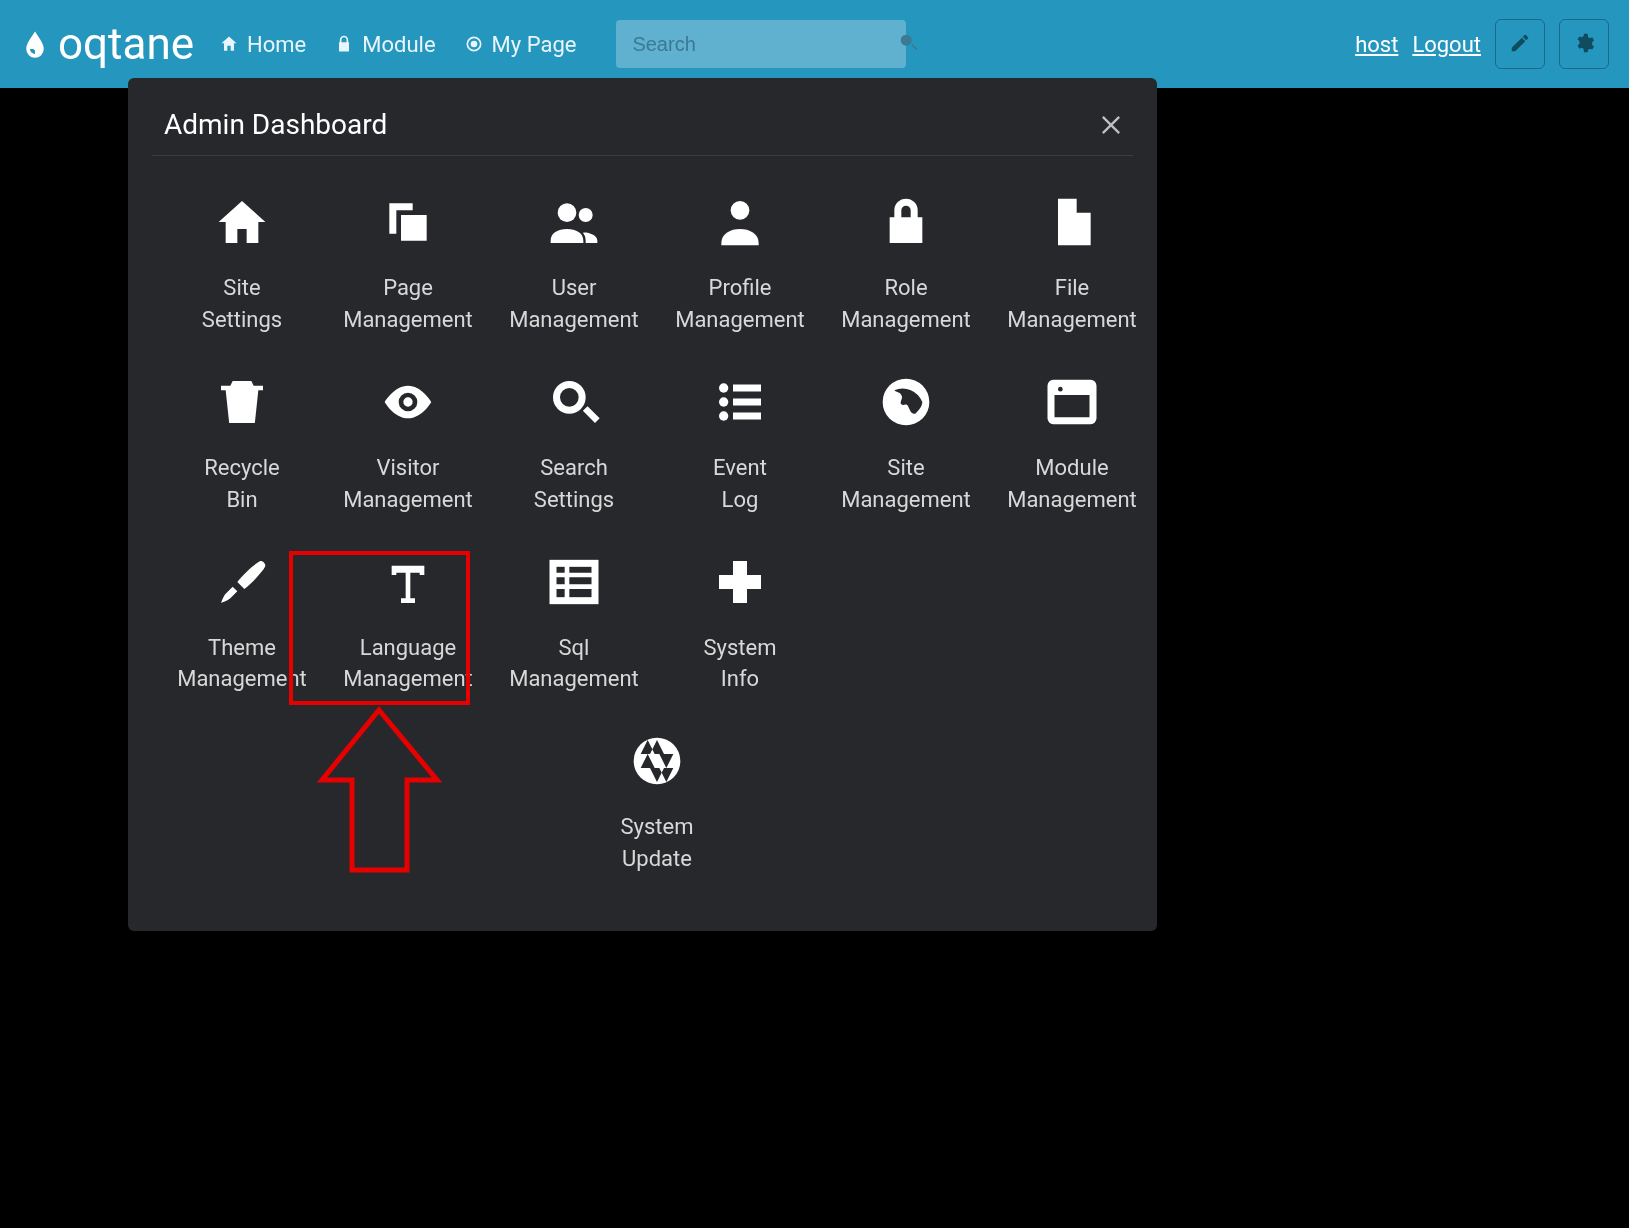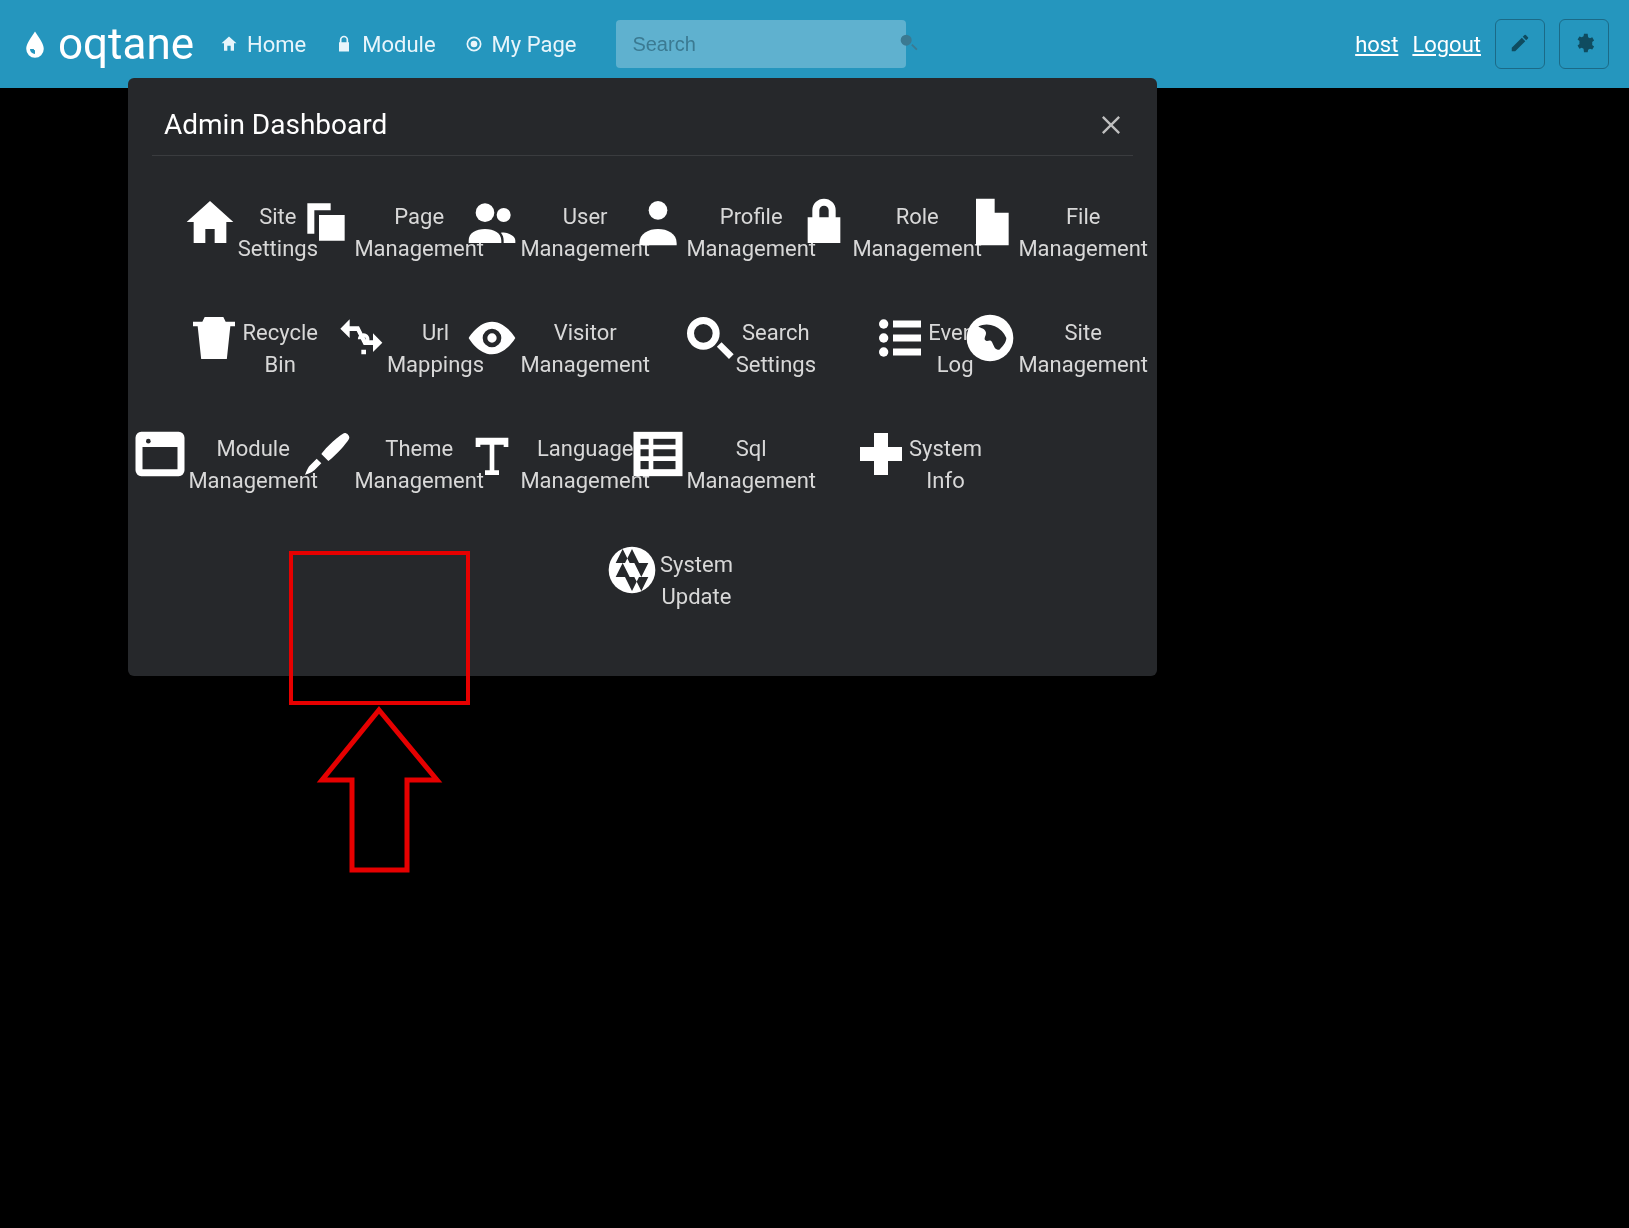--- a/index.html
+++ b/index.html
@@ -129,21 +129,21 @@
     cursor: pointer;
   }
   .dash-grid {
     display: grid;
     grid-template-columns: repeat(6, 1fr);
     gap: 12px 6px;
     padding: 28px 10px 0 10px;
   }
   .dash-item {
     display: flex;
-    flex-direction: row;
+    flex-direction: column;
     align-items: center;
     justify-content: flex-end;
     text-align: center;
     padding: 10px 4px 16px 4px;
     cursor: pointer;
     position: relative;
     width: 160px;
     color: #d8d8d8;
   }
   .dash-item .bigicon {
@@ -305,27 +305,20 @@
 
       <div class="dash-item">
         <span><svg class="bigicon" viewBox="0 0 24 24">
               <path d="M5 7h14l-1.5 14h-11L5 7zm3-4h8l1 2H7l1-2zM3 5h18v2H3V5zm6 4h2v9H9V9zm4 0h2v9h-2V9z"></path>
             </svg></span>
         <div class="label">Recycle
 Bin</div>
       </div>
       <div class="dash-item">
         <span><svg class="bigicon" viewBox="0 0 24 24">
-              <path d="M8 4l-4 4 4 4V9h3l3 6h4v3l4-4-4-4v3h-3l-3-6H8V4zm6 11a2.5 2.5 0 1 0-2.5-2.5h1.6a.9.9 0 1 1 .9.9v1.6zm-1 2h2v2h-2v-2z"></path>
-            </svg></span>
-        <div class="label">Url
-Mappings</div>
-      </div>
-      <div class="dash-item">
-        <span><svg class="bigicon" viewBox="0 0 24 24">
               <path d="M12 5C6 5 2 12 2 12s4 7 10 7 10-7 10-7-4-7-10-7zm0 11a4 4 0 1 1 0-8 4 4 0 0 1 0 8zm0-6a2 2 0 1 0 0 4 2 2 0 0 0 0-4z"></path>
             </svg></span>
         <div class="label">Visitor
 Management</div>
       </div>
       <div class="dash-item">
         <span><svg class="bigicon" viewBox="0 0 24 24">
               <path d="M10 3a7 7 0 1 1 0 14 7 7 0 0 1 0-14zm0 3a4 4 0 1 0 0 8 4 4 0 0 0 0-8zm11 15l-5.2-5.2 2-2L23 19l-2 2z"></path>
             </svg></span>
         <div class="label">Search

